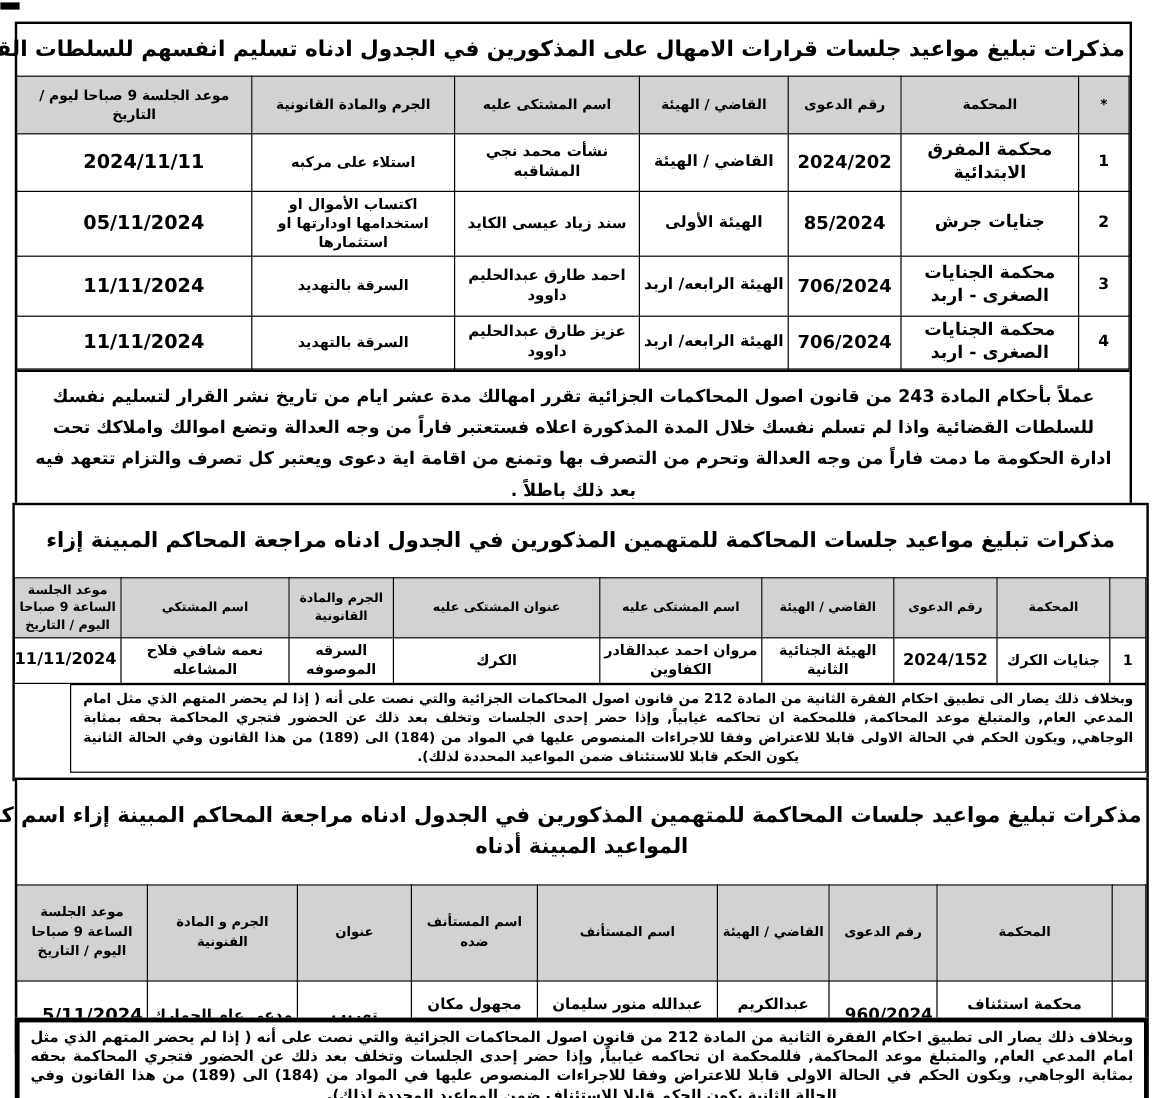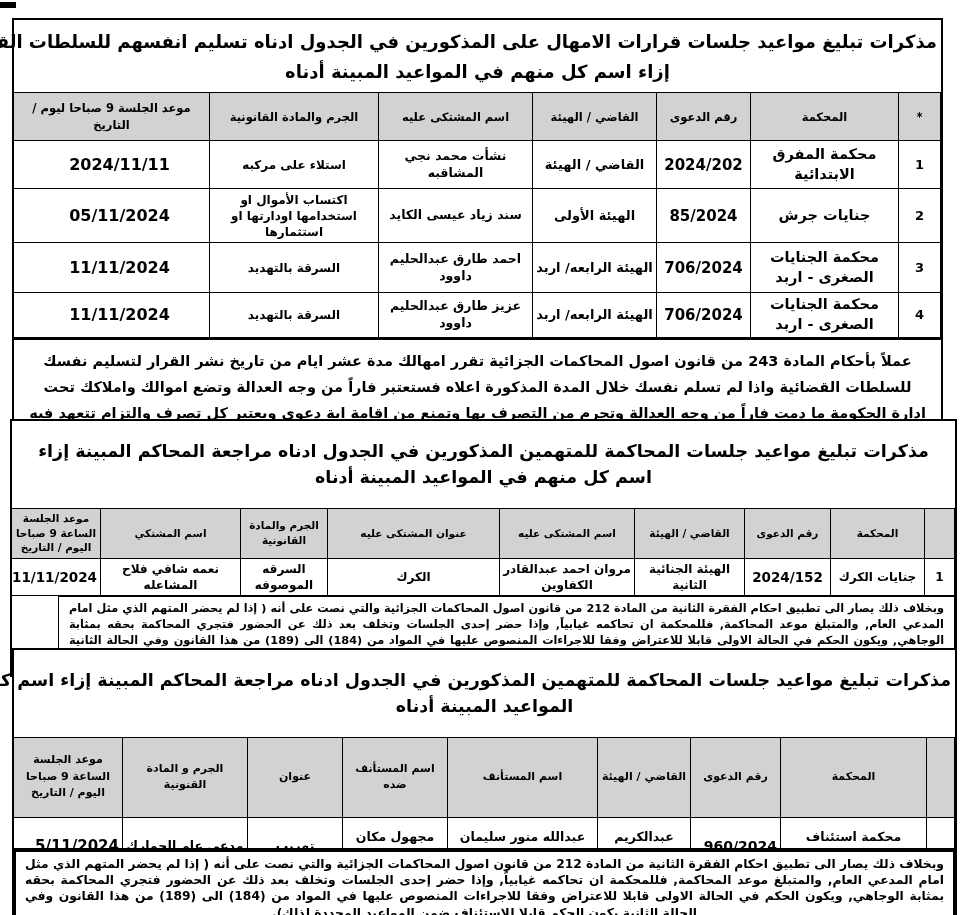--- a/index.html
+++ b/index.html
@@ -54,21 +54,20 @@
 </style>
 </head>
 <body>
 
 <div class="page">
   <div class="corner-mark"></div>
 
   <div class="block" id="blockA">
     <div class="title">
       <div class="tline">مذكرات تبليغ مواعيد جلسات قرارات الامهال على المذكورين في الجدول ادناه تسليم انفسهم للسلطات القضائية المبينة</div>
-      <div class="tline">إزاء اسم كل منهم في المواعيد المبينة أدناه</div>
     </div>
     <table id="t1">
       <colgroup>
         <col style="width:42px">
           <col style="width:148px">
           <col style="width:94px">
           <col style="width:124px">
         <col style="width:154px">
           <col style="width:169px">
           <col style="width:196px">
@@ -122,21 +121,20 @@
           <td>11/11/2024</td>
         </tr>
       </tbody>
     </table>
     <div class="noticeA">عملاً بأحكام المادة 243 من قانون اصول المحاكمات الجزائية تقرر امهالك مدة عشر ايام من تاريخ نشر القرار لتسليم نفسك للسلطات القضائية واذا لم تسلم نفسك خلال المدة المذكورة اعلاه فستعتبر فاراً من وجه العدالة وتضع اموالك واملاكك تحت ادارة الحكومة ما دمت فاراً من وجه العدالة وتحرم من التصرف بها وتمنع من اقامة اية دعوى ويعتبر كل تصرف والتزام تتعهد فيه بعد ذلك باطلاً .</div>
   </div>
 
   <div class="block" id="blockB">
     <div class="title">
       <div class="tline">مذكرات تبليغ مواعيد جلسات المحاكمة للمتهمين المذكورين في الجدول ادناه مراجعة المحاكم المبينة إزاء</div>
-      <div class="tline">اسم كل منهم في المواعيد المبينة أدناه</div>
     </div>
     <table id="t2">
       <colgroup>
         <col style="width:30px">
           <col style="width:94px">
           <col style="width:86px">
           <col style="width:110px">
         <col style="width:135px">
           <col style="width:172px">
           <col style="width:87px">

